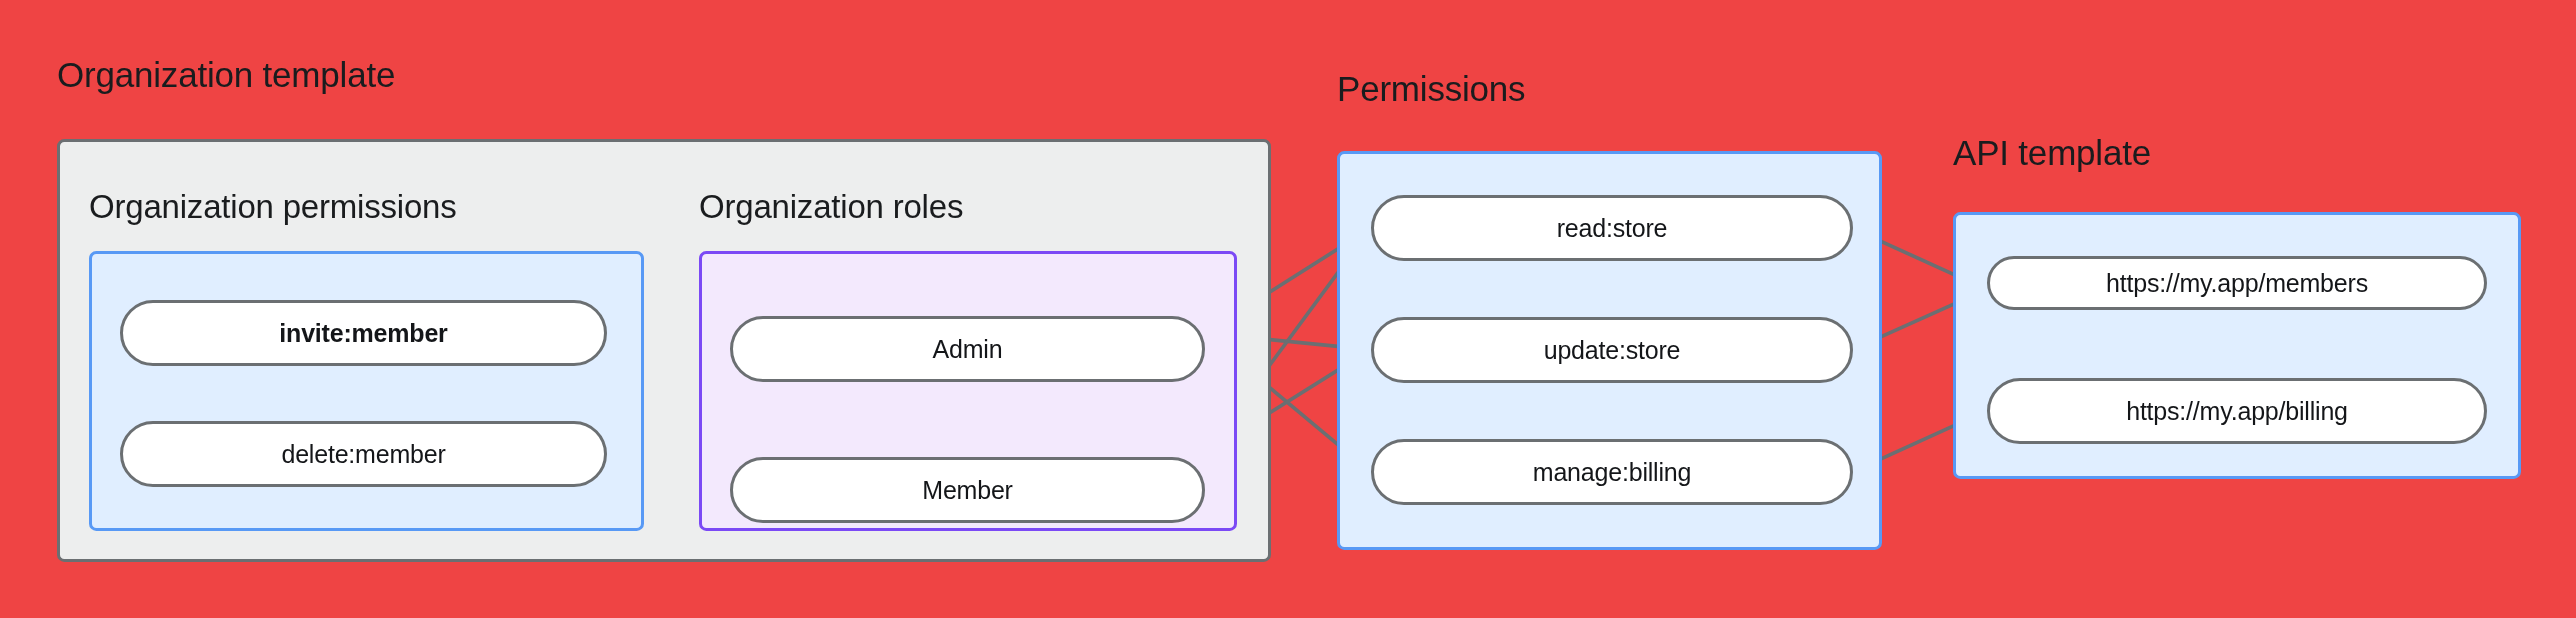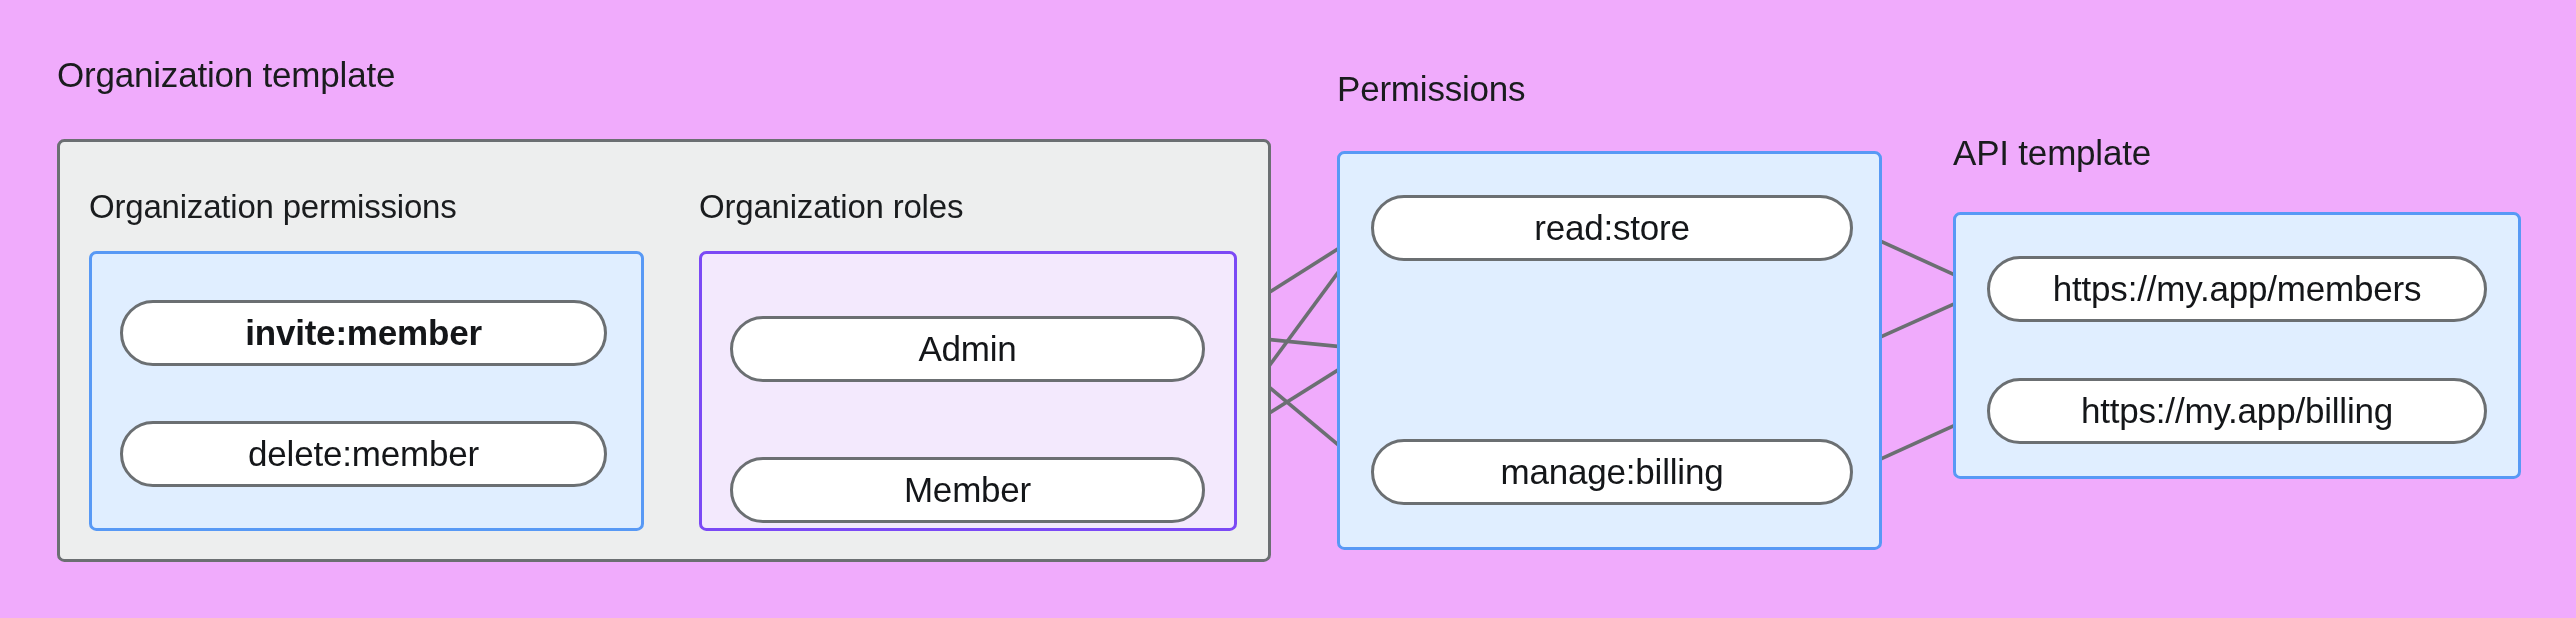--- a/index.html
+++ b/index.html
@@ -5,21 +5,21 @@
   * { box-sizing: border-box; }
   html, body {
     margin: 0; padding: 0;
     background: #f6f7f7;
     font-family: "Liberation Sans", sans-serif;
   }
   #stage {
     position: relative;
     width: 2576px;
     height: 619px;
-    background: #f0abfc;
+    background: #ef4444;
     overflow: hidden;
   }
 
   
   .group-title {
     position: absolute;
     font-size: 35px;
     line-height: 1;
     color: #1a1c1e;
     white-space: nowrap;
@@ -57,21 +57,21 @@
 
   
   .pill {
     position: absolute;
     background: #ffffff;
     border: 3.7px solid #6b6f72;
     border-radius: 912px;
     display: flex;
     align-items: center;
     justify-content: center;
-    font-size: 35px;
+    font-size: 25px;
     color: #141619;
     white-space: nowrap;
     letter-spacing: -0.2px;
   }
 
   
   #edges {
     position: absolute;
     left: 0; top: 0;
     width: 2576px; height: 619px;
@@ -143,25 +143,26 @@
   <div class="pill" style="left:730px; top:316px; width:475px; height:66px;">Admin</div>
 
   <div class="pill" style="left:730px; top:421px; width:475px; height:66px;margin-top:36px;">Member</div>
 
   <div class="group-title" style="left:1337px; top:71px;">Permissions</div>
 
   <div class="box box-blue" style="left:1337px; top:151px; width:545px; height:399px;"></div>
 
   <div class="pill" style="left:1371px; top:195px; width:482px; height:66px;">read:store</div>
 
+  <div class="pill" style="left:1371px; top:317px; width:482px; height:66px;">update:store</div>
 
   <div class="pill" style="left:1371px; top:439px; width:482px; height:66px;">manage:billing</div>
 
   <div class="group-title" style="left:1953px; top:135px;">API template</div>
 
   <div class="box box-blue" style="left:1953px; top:212px; width:568px; height:267px;"></div>
 
-  <div class="pill" style="left:1987px; top:256px; width:500px; height:66px;">https://my.app/members</div>
+  <div class="pill" style="left:1987px; top:256px; width:500px; height:54px;">https://my.app/members</div>
 
   <div class="pill" style="left:1987px; top:378px; width:500px; height:66px;">https://my.app/billing</div>
 
 </div>
 
 
 </body></html>

